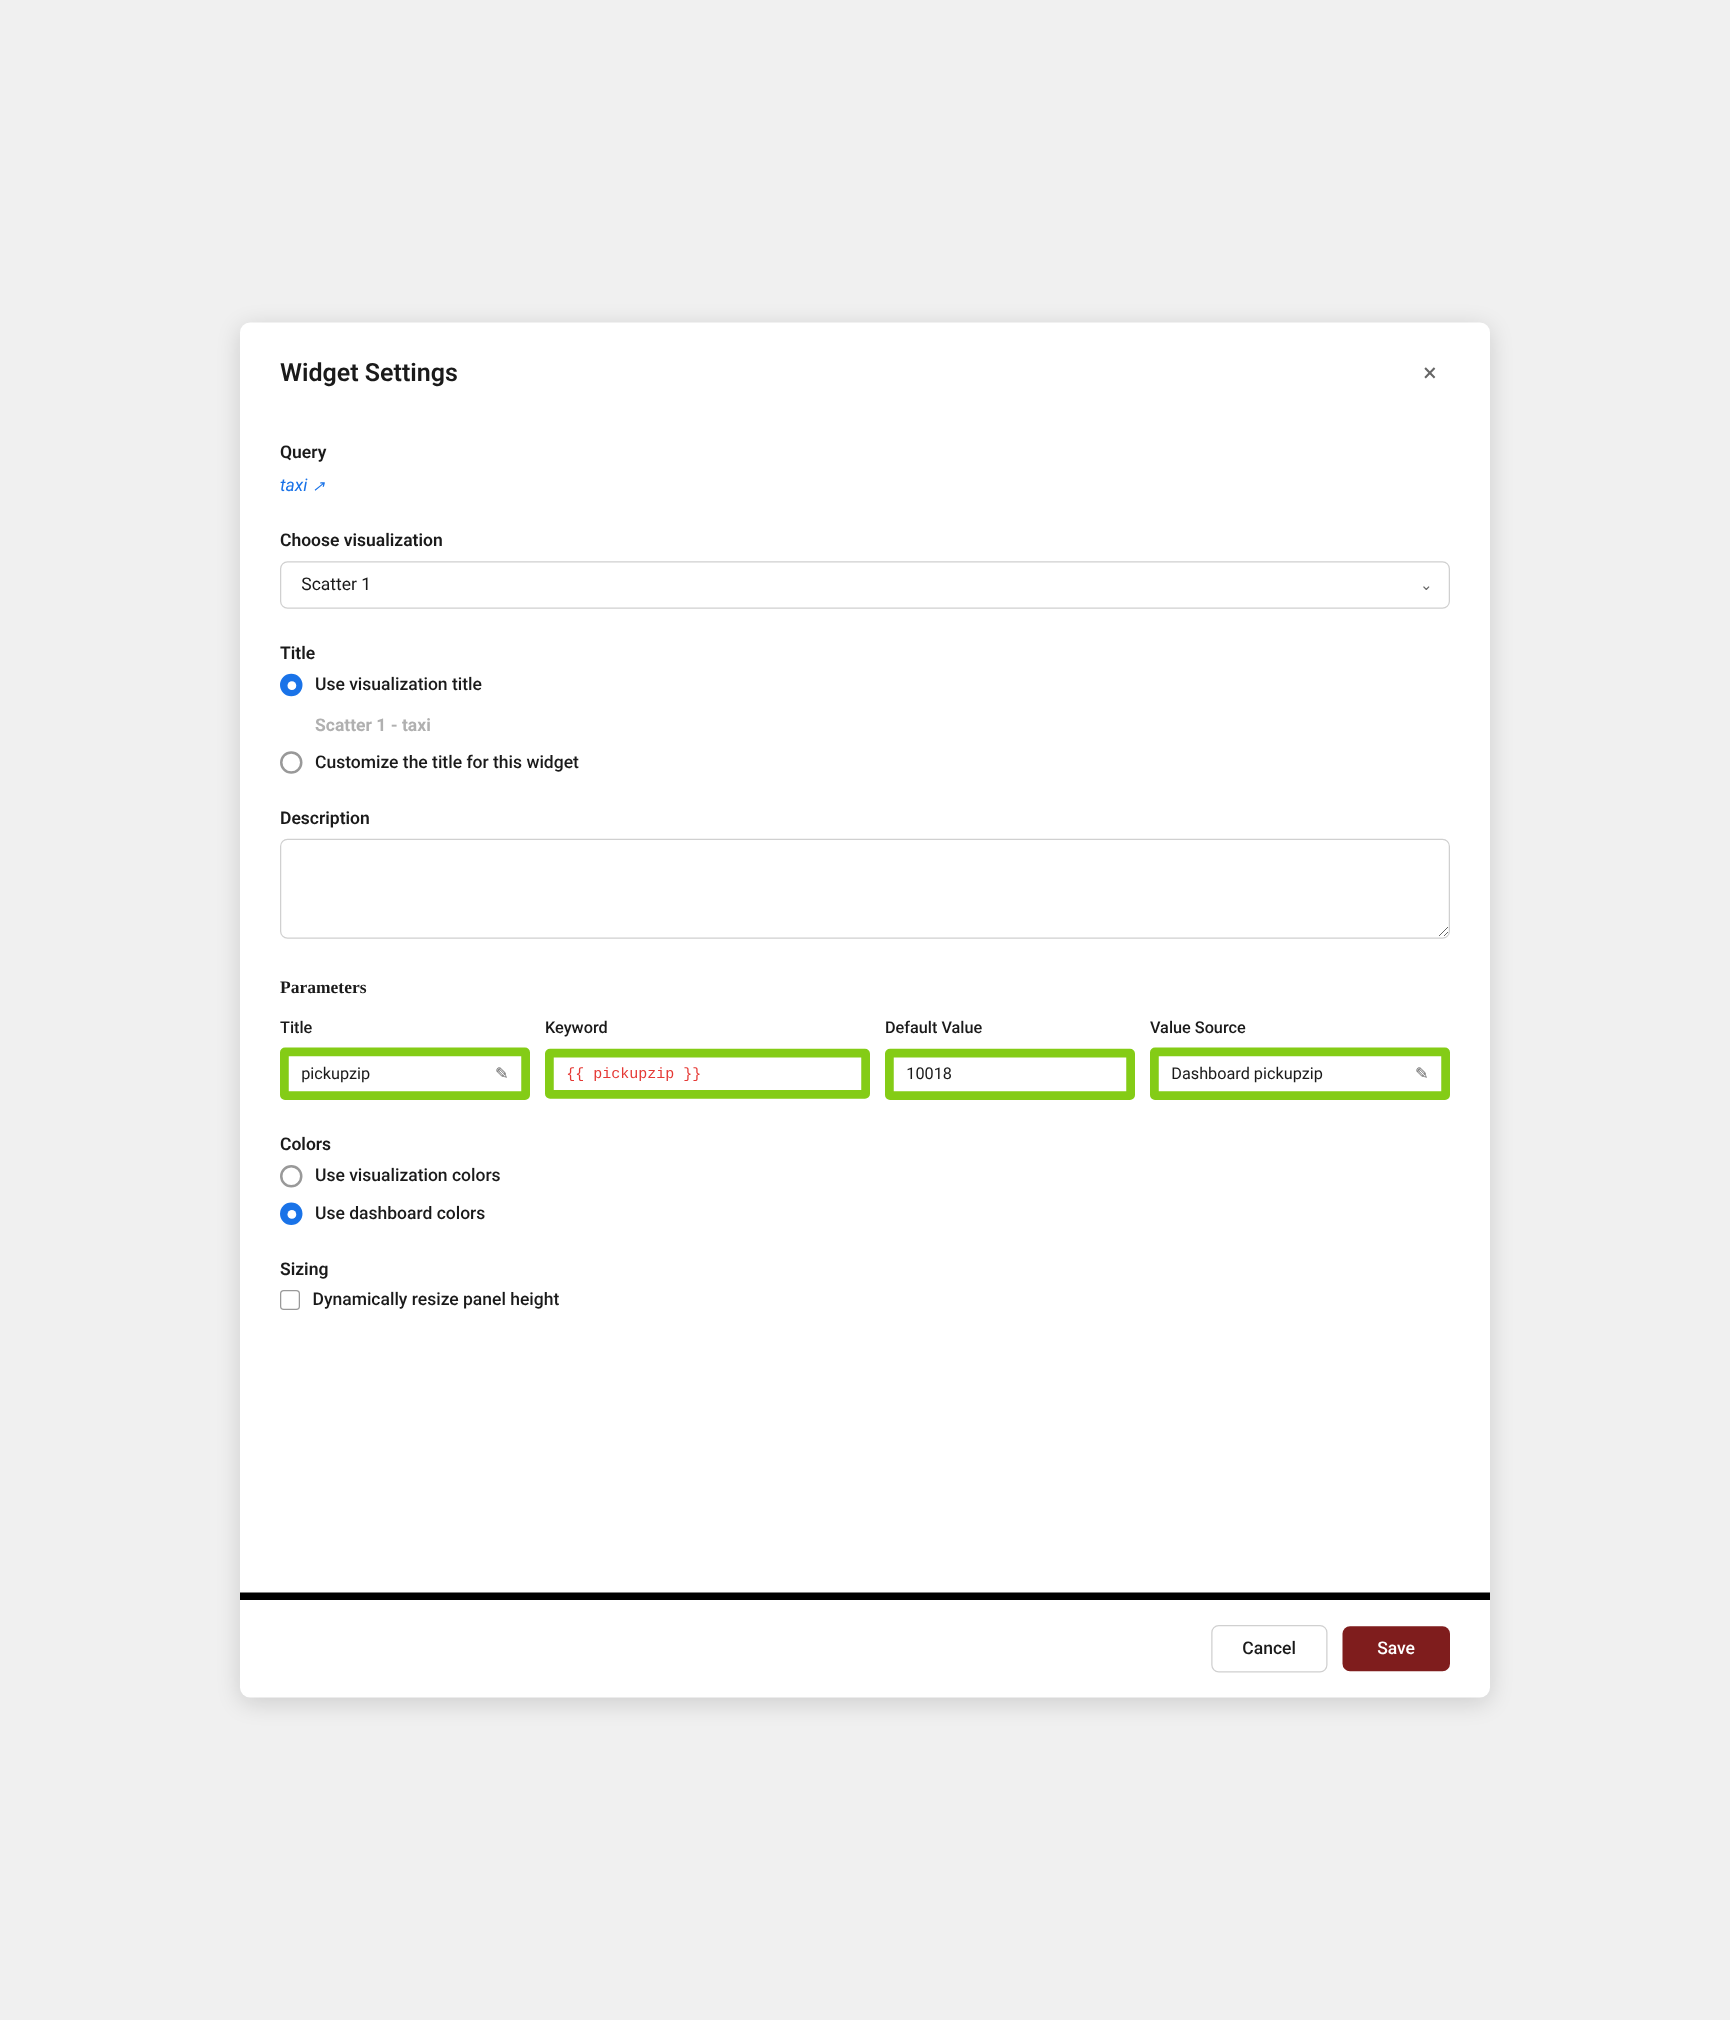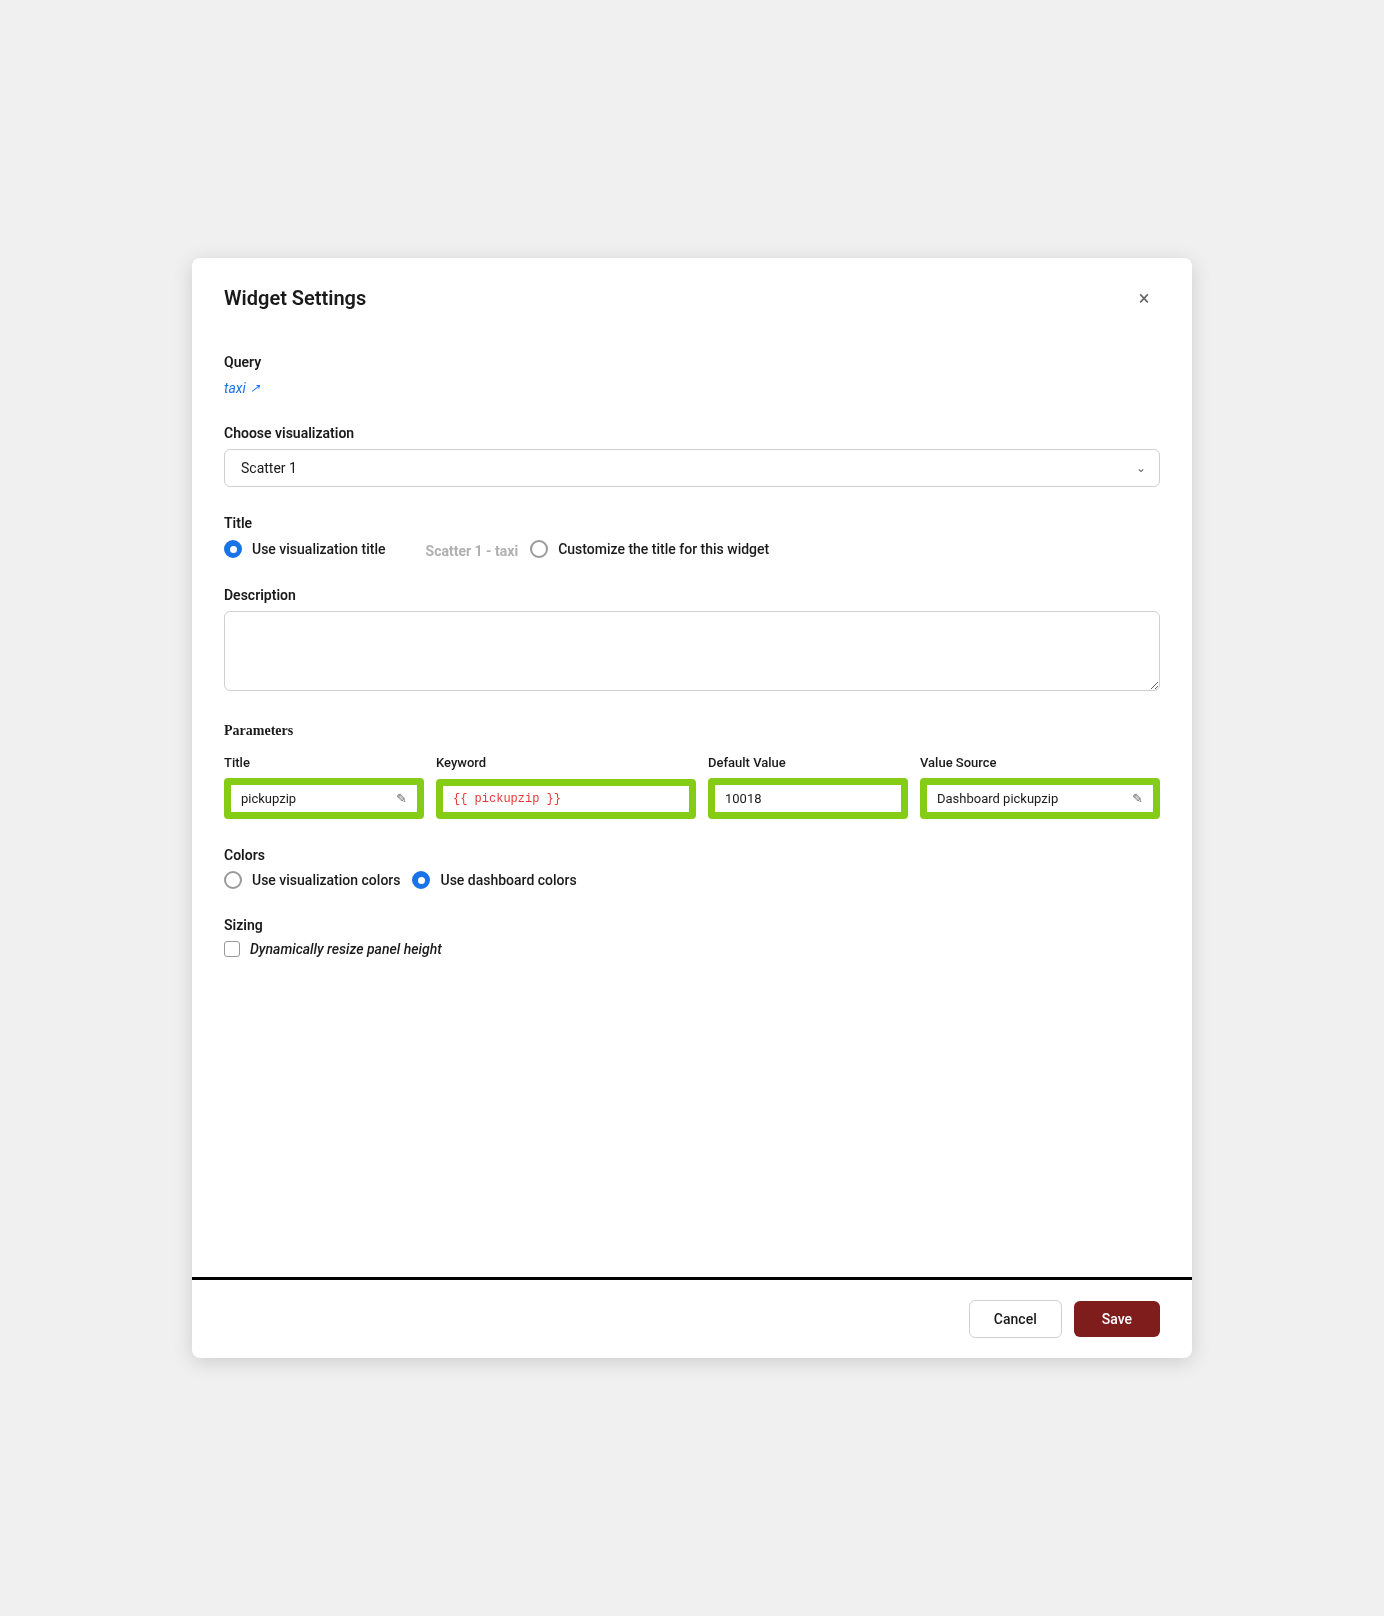--- a/index.html
+++ b/index.html
@@ -110,21 +110,21 @@
       right: 14px;
       top: 50%;
       transform: translateY(-50%);
       color: #666;
       pointer-events: none;
       font-size: 12px;
     }
 
     .radio-group {
       display: flex;
-      flex-direction: row;
+      flex-direction: column;
       gap: 12px;
     }
 
     .radio-option {
       display: flex;
       align-items: center;
       gap: 10px;
       cursor: pointer;
     }
 
@@ -209,36 +209,35 @@
       color: #666;
       cursor: pointer;
       font-size: 13px;
     }
 
     .checkbox-option {
       display: flex;
       align-items: flex-end;
       gap: 10px;
       cursor: pointer;
-      font-style: italic;
     }
 
     .checkbox-label {
       font-size: 14px;
       color: #1a1a1a;
       font-weight: 500;
     }
 
     .dialog-footer {
       padding: 20px 32px;
       display: flex;
       justify-content: flex-end;
       align-items: center;
       gap: 12px;
-      border-top: 3px solid #000000;
+      border-top: 6px solid #000000;
     }
 
     .btn-cancel {
       padding: 10px 24px;
       border: 1px solid #d0d0d0;
       border-radius: 6px;
       background: #ffffff;
       font-size: 14px;
       color: #1a1a1a;
       cursor: pointer;

